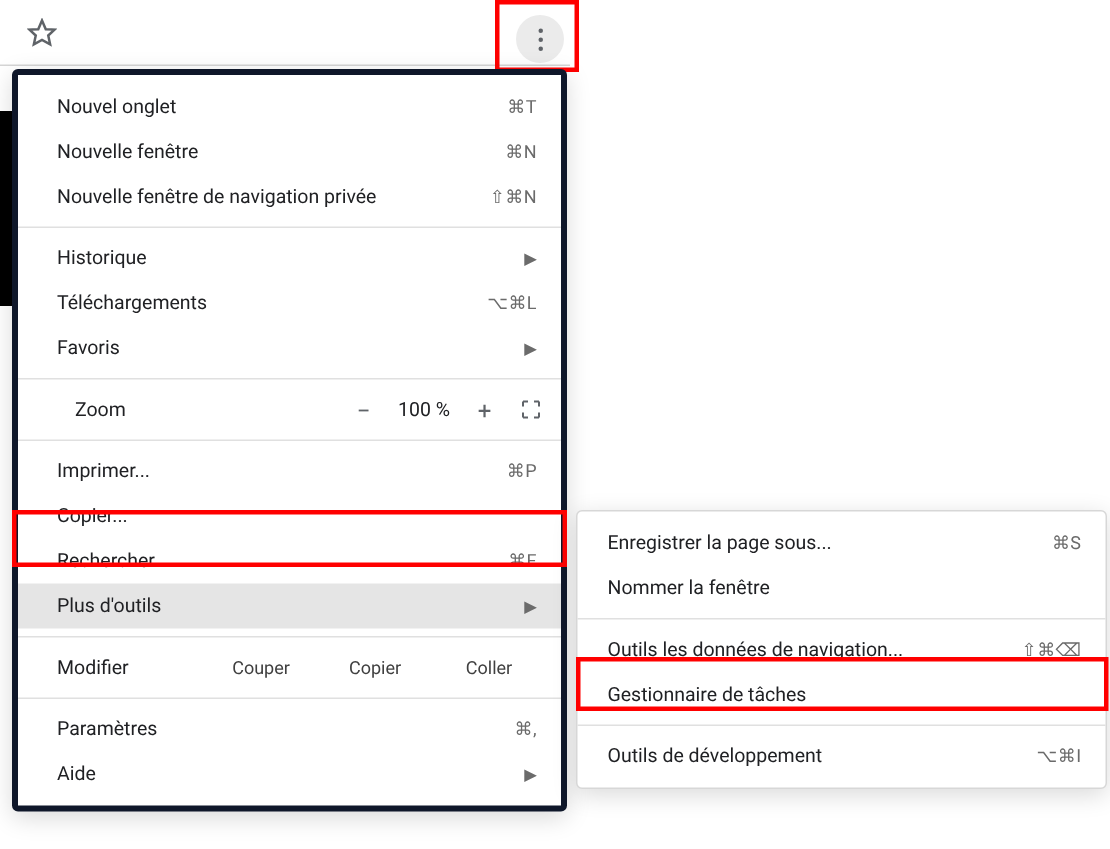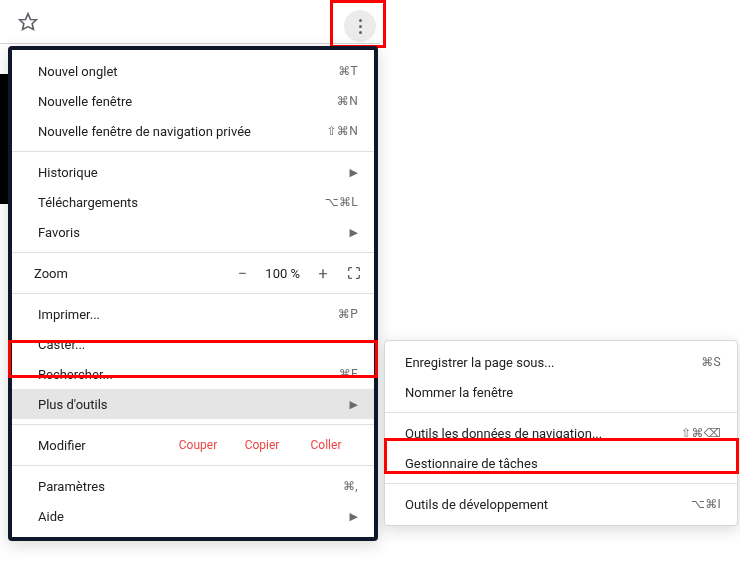--- a/index.html
+++ b/index.html
@@ -9,28 +9,28 @@
     .more-btn-circle { position: absolute; left: 344px; top: 10px; width: 32px; height: 32px; border-radius: 16px; background: #ebebeb; display:flex; align-items:center; justify-content:center; }
     .dots { display: flex; flex-direction: column; gap: 3px; }
     .dots span { width: 3px; height: 3px; background: #5f6368; border-radius: 50%; }
     .red-box-top { position: absolute; left: 330px; top: 0px; width: 56px; height: 48px; border: 3px solid #ff0000; pointer-events:none; }
     .menu { position: absolute; left: 8px; top: 46px; width: 370px; background: #ffffff; border: 4px solid #0f172a; border-radius: 4px; box-shadow: 0 4px 16px rgba(0,0,0,.15); padding: 6px 0; font-size: 13px; color: #202124; }
     .menu-item { display: flex; align-items: center; justify-content: space-between; height: 30px; padding: 0 16px 0 26px; cursor: default; }
     .menu-item.hl { background:#e5e5e5; }
     .sep { height:1px; background:#e0e0e0; margin:5px 0; }
     .shortcut { color:#6b6b6b; font-size:12px; letter-spacing:.3px; }
     .arrow { color:#6b6b6b; font-size:11px; }
-    .zoom-row { display:flex; align-items:center; height:30px; padding:0 12px 0 22px; }
+    .zoom-row { display:flex; align-items:center; height:30px; padding:0 12px 0 38px; }
     .zoom-row .lbl { flex:1; }
     .zoom-ctrls { display:flex; align-items:center; gap:14px; }
     .zoom-ctrls .op { width:18px; text-align:center; color:#5f6368; font-size:16px; }
     .fs-icon { width:16px; height:16px; color:#5f6368; }
-    .edit-row { display:flex; align-items:center; height:30px; padding:0 16px 0 26px; gap:0; }
+    .edit-row { display:flex; align-items:center; height:30px; padding:0 16px 0 26px; gap:12px; }
     .edit-row .lbl { flex:1; }
-    .edit-row .btn { width:64px; text-align:center; color:#ef4444; font-size:12px; }
+    .edit-row .btn { width:64px; text-align:center; color:#404040; font-size:12px; }
     .red-box-mid { position: absolute; left: 8px; top: 340px; width: 370px; height: 38px; border: 3px solid #ff0000; pointer-events:none; }
     .submenu { position: absolute; left: 384px; top: 340px; width: 354px; background:#ffffff; border:1px solid #d7d7d7; border-radius:4px; box-shadow: 0 4px 16px rgba(0,0,0,.15); padding:6px 0; font-size:13px; color:#202124; }
     .submenu .menu-item { padding: 0 16px 0 20px; gap: 34px; }
     .red-box-sub { position:absolute; left:384px; top: 438px; width: 355px; height: 36px; border:3px solid #ff0000; pointer-events:none; }
     
     .bg-sliver { position:absolute; left:0; top:74px; width:10px; height:130px; background:#000; }
   </style>
 </head>
 <body>
 
@@ -88,21 +88,21 @@
           <path d="M4 4h5M4 4v5M20 4h-5M20 4v5M4 20h5M4 20v-5M20 20h-5M20 20v-5"></path>
         </svg>
     </div>
   </div>
   <div class="sep"></div>
   <div class="menu-item">
       <span>Imprimer...</span>
       <span class="shortcut">⌘P</span>
     </div>
   <div class="menu-item">
-      <span>Caster...</span>
+      <span>Copier...</span>
     </div>
   <div class="menu-item">
       <span>Rechercher...</span>
       <span class="shortcut">⌘F</span>
     </div>
   <div class="menu-item hl">
       <span>Plus d'outils</span>
       <span class="arrow">▶</span>
     </div>
   <div class="sep"></div>

